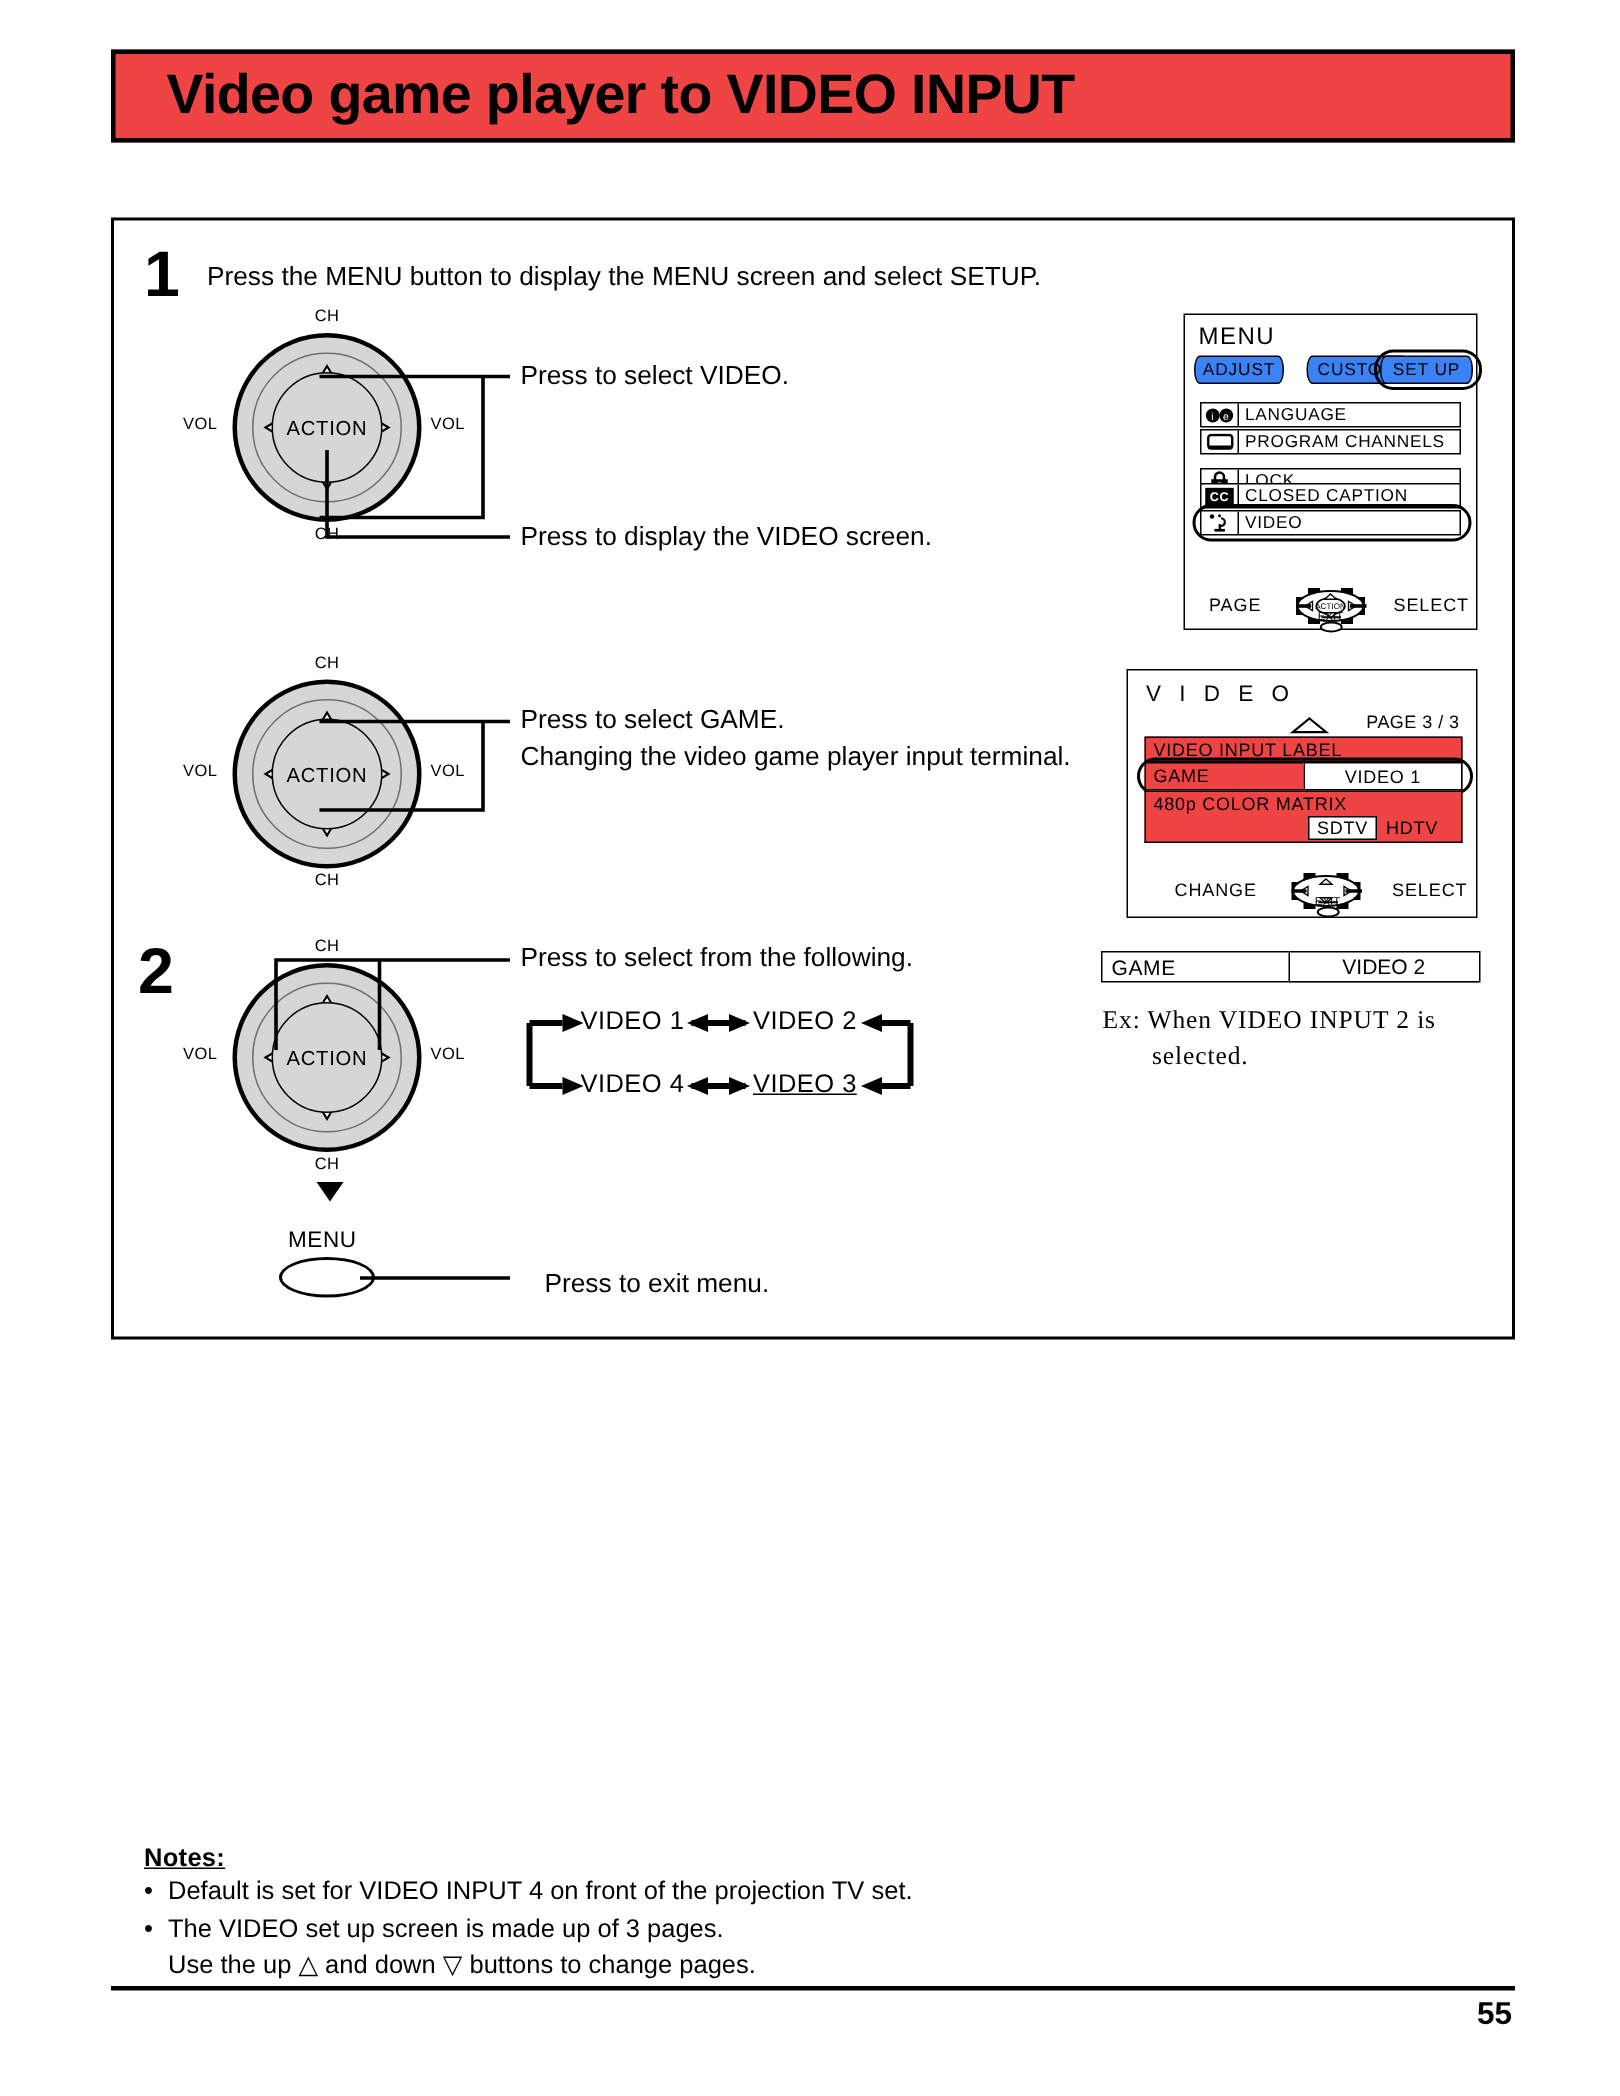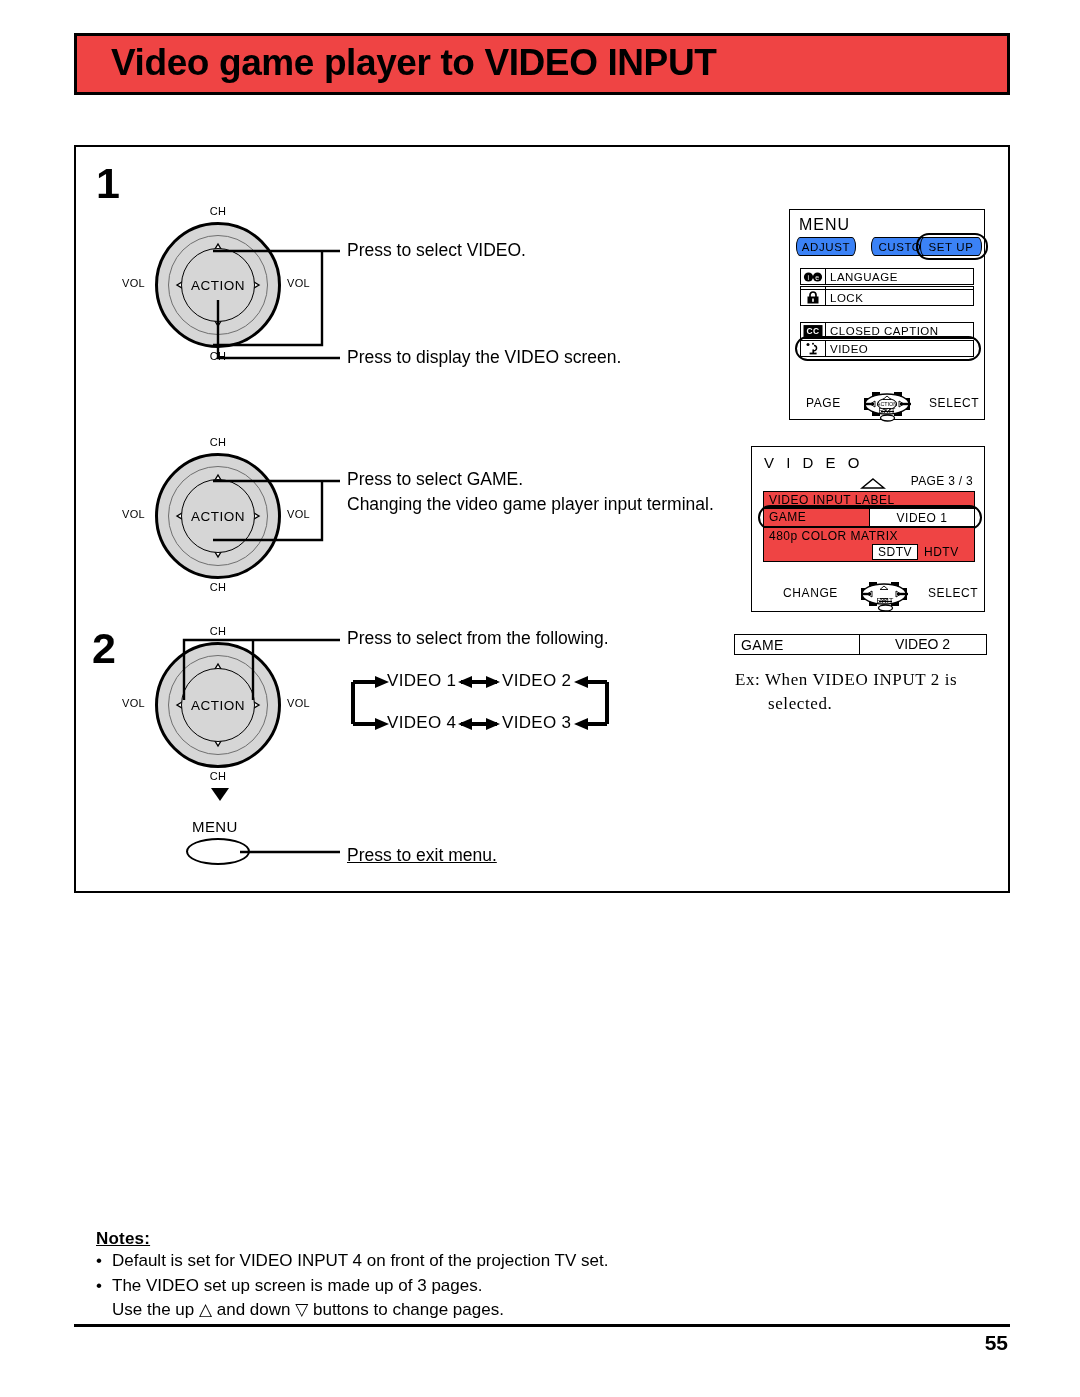--- a/index.html
+++ b/index.html
@@ -136,20 +136,21 @@
 
 <div class="page">
 
   <div class="title-box">
     <div class="t">Video game player to VIDEO INPUT</div>
   </div>
 
   <div class="content-box"></div>
 
   <div class="step-num step1-num">1</div>
+  <div class="line" style="left:138px;top:172px;">Press the MENU button to display the MENU screen and select SETUP.</div>
 
   <div class="dial" style="left:155px;top:222px;">
     <div class="ring"></div>
     <div class="ring2"></div>
     <svg class="arrows" viewBox="0 0 126 126">
       <polygon points="63,22 72,37 54,37" fill="#fff" stroke="#000" stroke-width="1.4"></polygon>
       <polygon points="63,104 54,89 72,89" fill="#fff" stroke="#000" stroke-width="1.4"></polygon>
       <polygon points="22,63 37,54 37,72" fill="#fff" stroke="#000" stroke-width="1.4"></polygon>
       <polygon points="104,63 89,54 89,72" fill="#fff" stroke="#000" stroke-width="1.4"></polygon>
     </svg>
@@ -221,27 +222,27 @@
         <polygon points="229,56 243,50 243,62"></polygon>
         <polygon points="113,14 127,8 127,20"></polygon>
         <polygon points="155,14 141,8 141,20"></polygon>
         <polygon points="113,56 127,50 127,62"></polygon>
         <polygon points="155,56 141,50 141,62"></polygon>
       </g>
     </svg>
     <div class="cyc-lbl" style="left:42px;top:3px;">VIDEO 1</div>
     <div class="cyc-lbl" style="left:157px;top:3px;">VIDEO 2</div>
     <div class="cyc-lbl" style="left:42px;top:45px;">VIDEO 4</div>
-    <div class="cyc-lbl" style="left:157px;top:45px;">VIDEO 3</div>
+    <div class="cyc-lbl" style="left:157px;top:45px;text-decoration:underline;">VIDEO 3</div>
   </div>
 
   <div class="dn-tri"></div>
   <div class="menu-btn-lbl">MENU</div>
   <div class="menu-btn"></div>
-  <div class="line" style="left:347px;top:843px;text-decoration:underline;">Press to exit menu.</div>
+  <div class="line" style="left:363px;top:843px;">Press to exit menu.</div>
 
   <div class="osd-menu">
     <div class="hdr">MENU</div>
 
     <div class="tabs">
       <div class="tab tab1">ADJUST</div>
       <div class="tab tab2">CUSTOM</div>
       <div class="tab tab3">SET UP</div>
       <div class="tab-hl"></div>
     </div>
@@ -261,21 +262,21 @@
     <div class="mrow" style="top:76px;">
       <span class="ic">
         <svg width="19" height="12" viewBox="0 0 19 12">
             <rect x="1.5" y="1" width="16" height="9" rx="2" fill="#fff" stroke="#000" stroke-width="1.6"></rect>
             <rect x="1.5" y="8" width="16" height="2.4" fill="#000"></rect>
           </svg>
       </span>
       <span class="tx">PROGRAM  CHANNELS</span>
     </div>
 
-    <div class="mrow" style="top:79px;">
+    <div class="mrow" style="top:102px;">
       <span class="ic">
         <svg width="14" height="13" viewBox="0 0 14 13">
             <path d="M4,6 L4,4 a3,3 0 0 1 6,0 L10,6" fill="none" stroke="#000" stroke-width="1.7"></path>
             <rect x="1.5" y="5.5" width="11" height="7" fill="#000"></rect>
             <rect x="6.2" y="7.5" width="1.6" height="3.3" fill="#fff"></rect>
           </svg>
       </span>
       <span class="tx">LOCK</span>
     </div>
 

